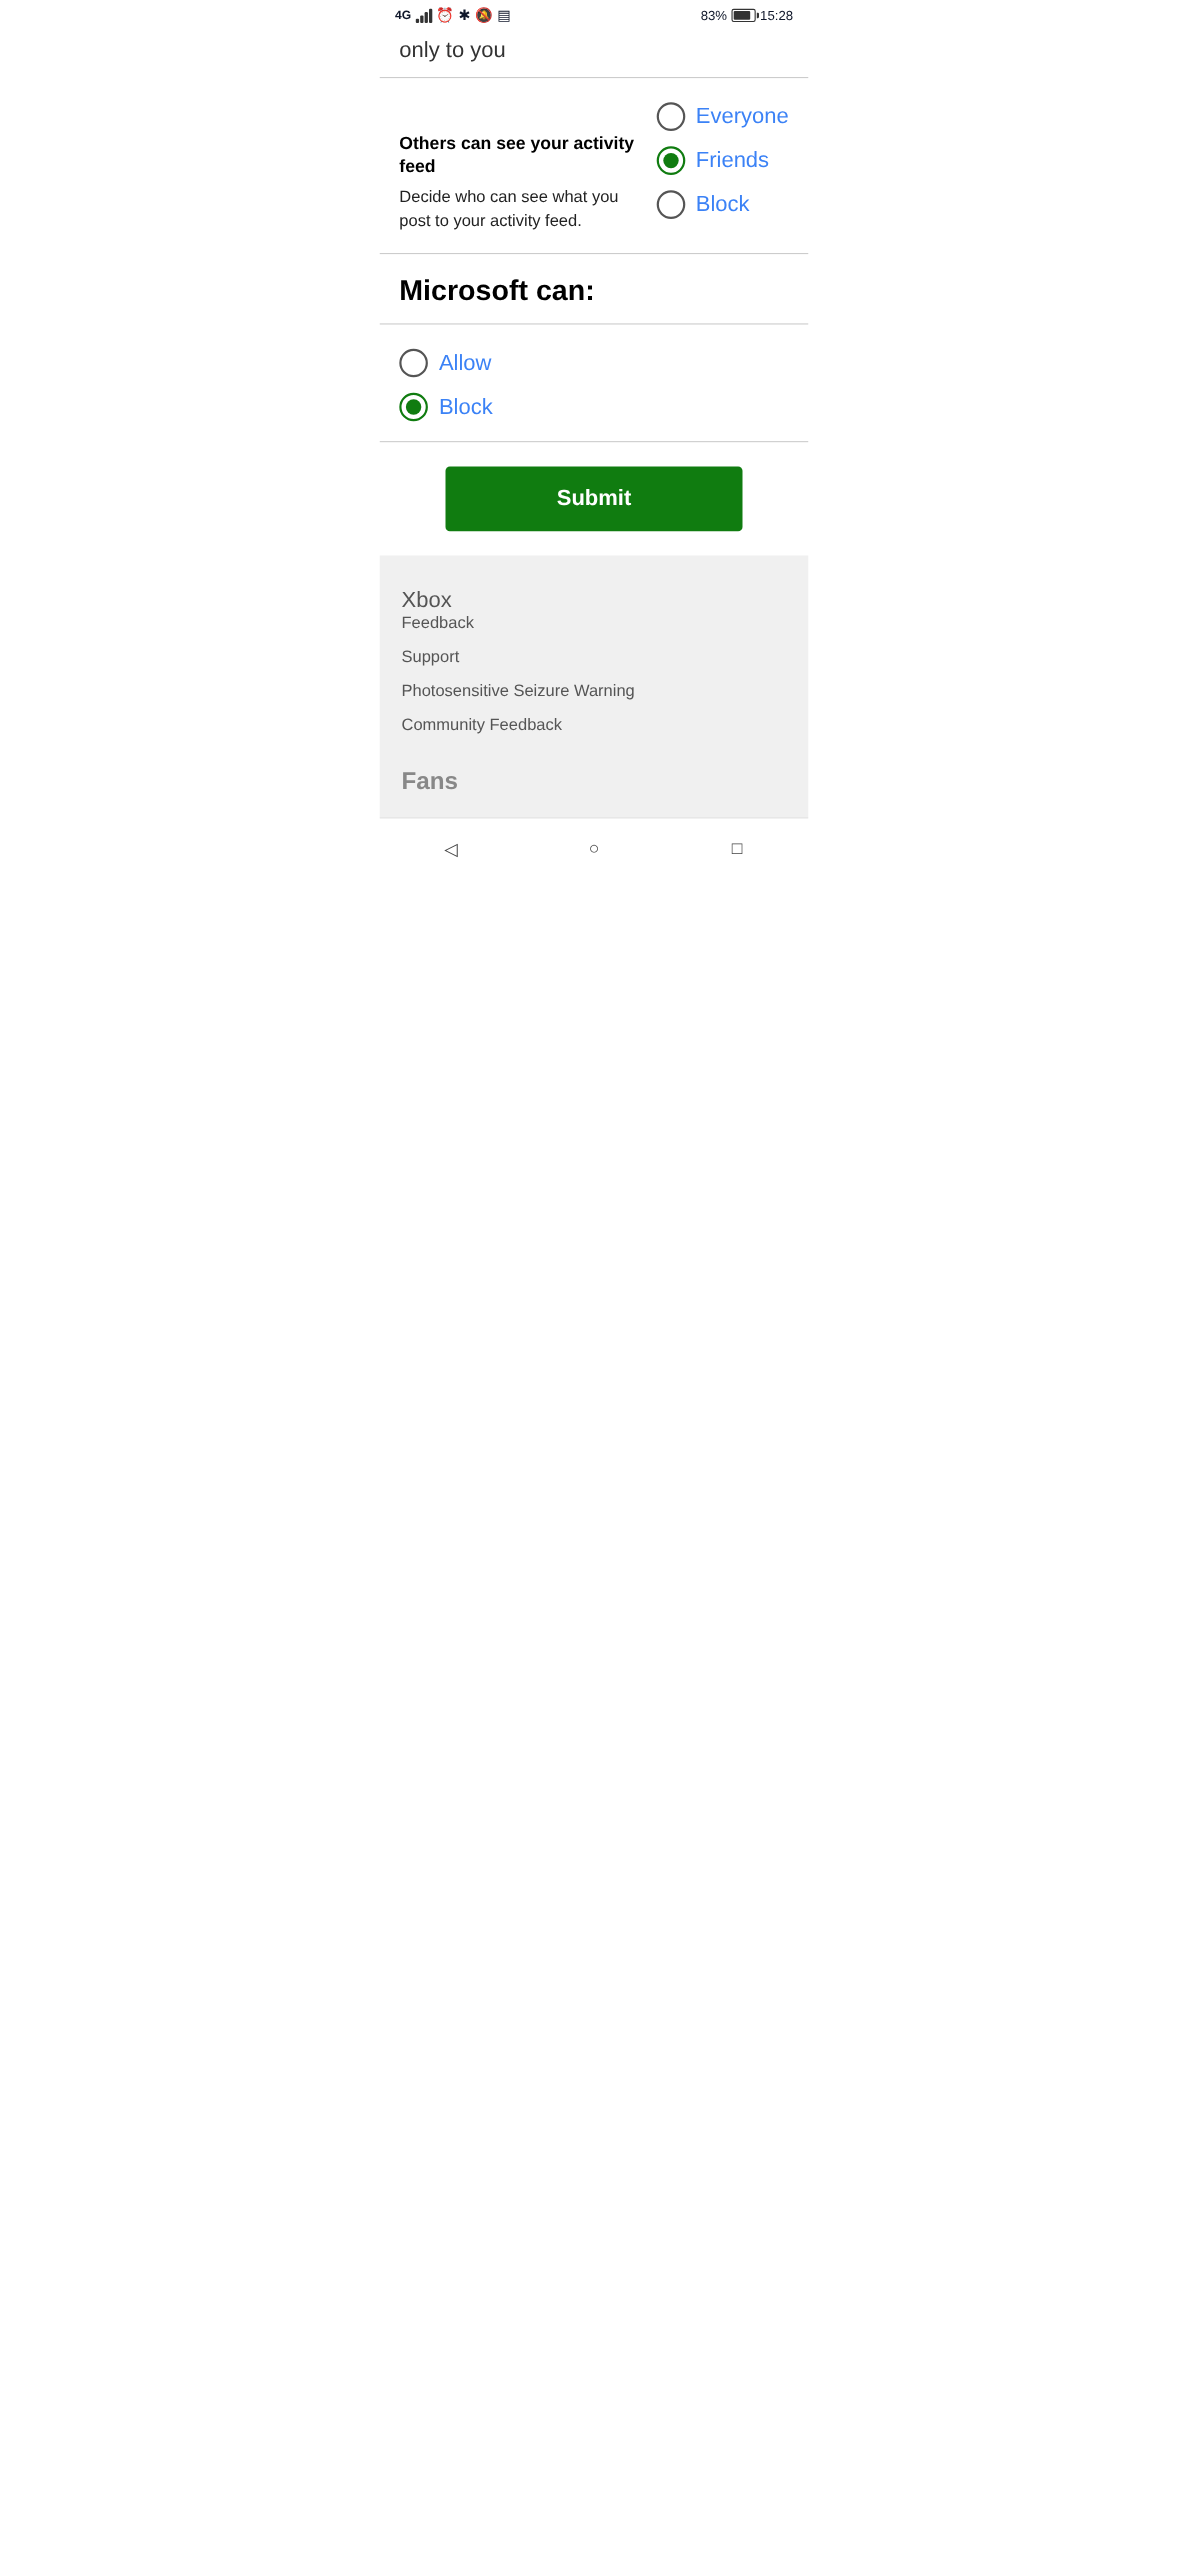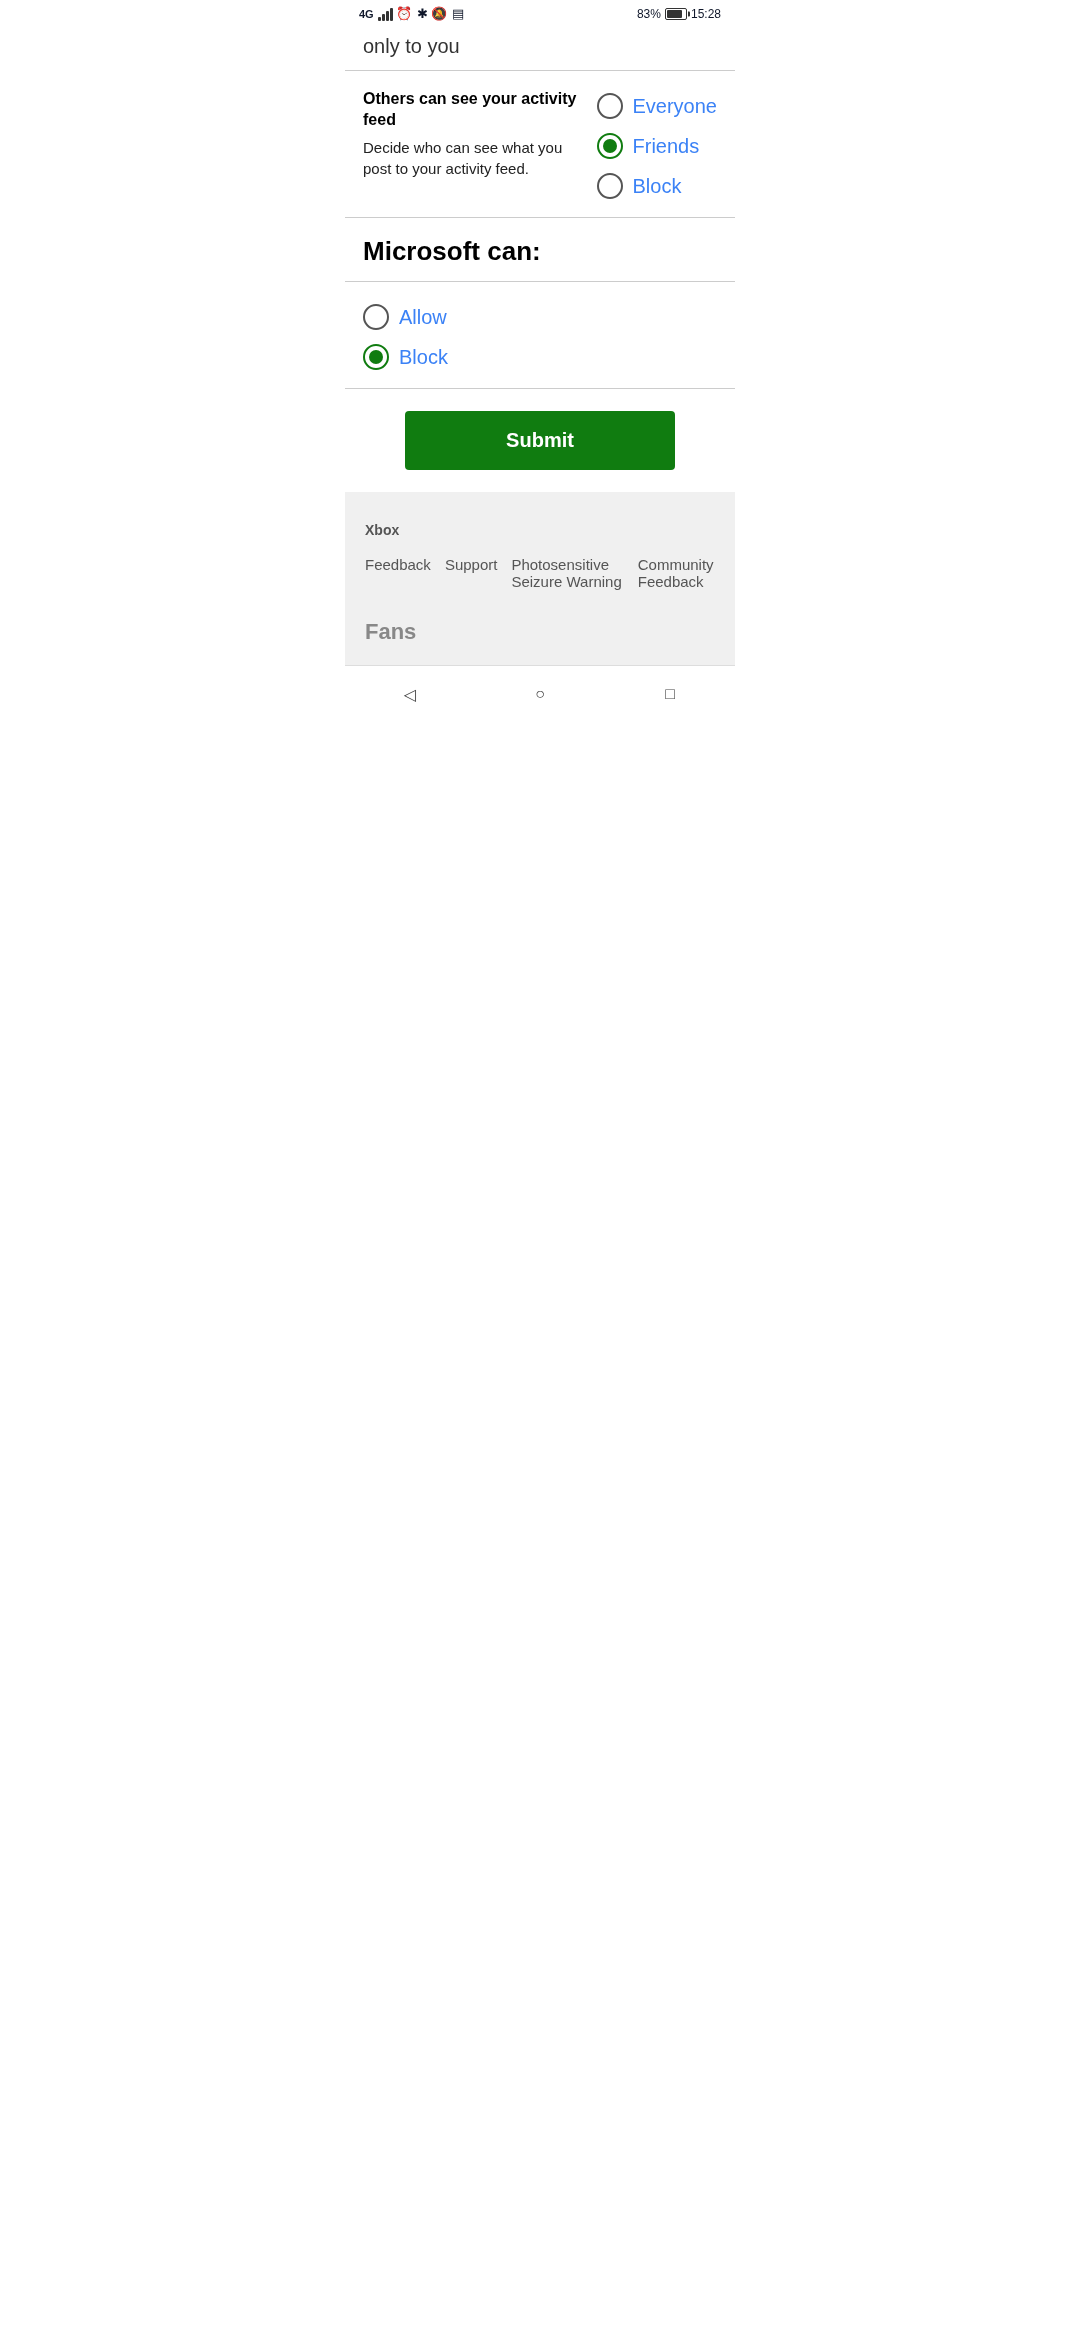--- a/index.html
+++ b/index.html
@@ -95,20 +95,21 @@
 
     .section-row {
       display: flex;
       align-items: flex-start;
       justify-content: space-between;
       gap: 12px;
     }
 
     .section-text {
       flex: 1;
+      margin-top: 32px;
     }
 
     .section-title {
       font-weight: bold;
       font-size: 16px;
       line-height: 1.3;
       margin-bottom: 6px;
     }
 
     .section-desc {
@@ -193,29 +194,28 @@
       width: 100%;
       max-width: 280px;
     }
 
     .footer {
       background: #f0f0f0;
       padding: 30px 20px 20px 20px;
     }
 
     .footer-brand {
-      font-size: 14px;
-      font-weight: bold;
+      font-size: 20px;
+      font-weight: normal;
       color: #555;
-      margin-bottom: 18px;
     }
 
     .footer-links {
       display: flex;
-      flex-direction: row;
+      flex-direction: column;
       gap: 14px;
     }
 
     .footer-link {
       font-size: 15px;
       color: #555;
       text-decoration: none;
       cursor: pointer;
     }
 

